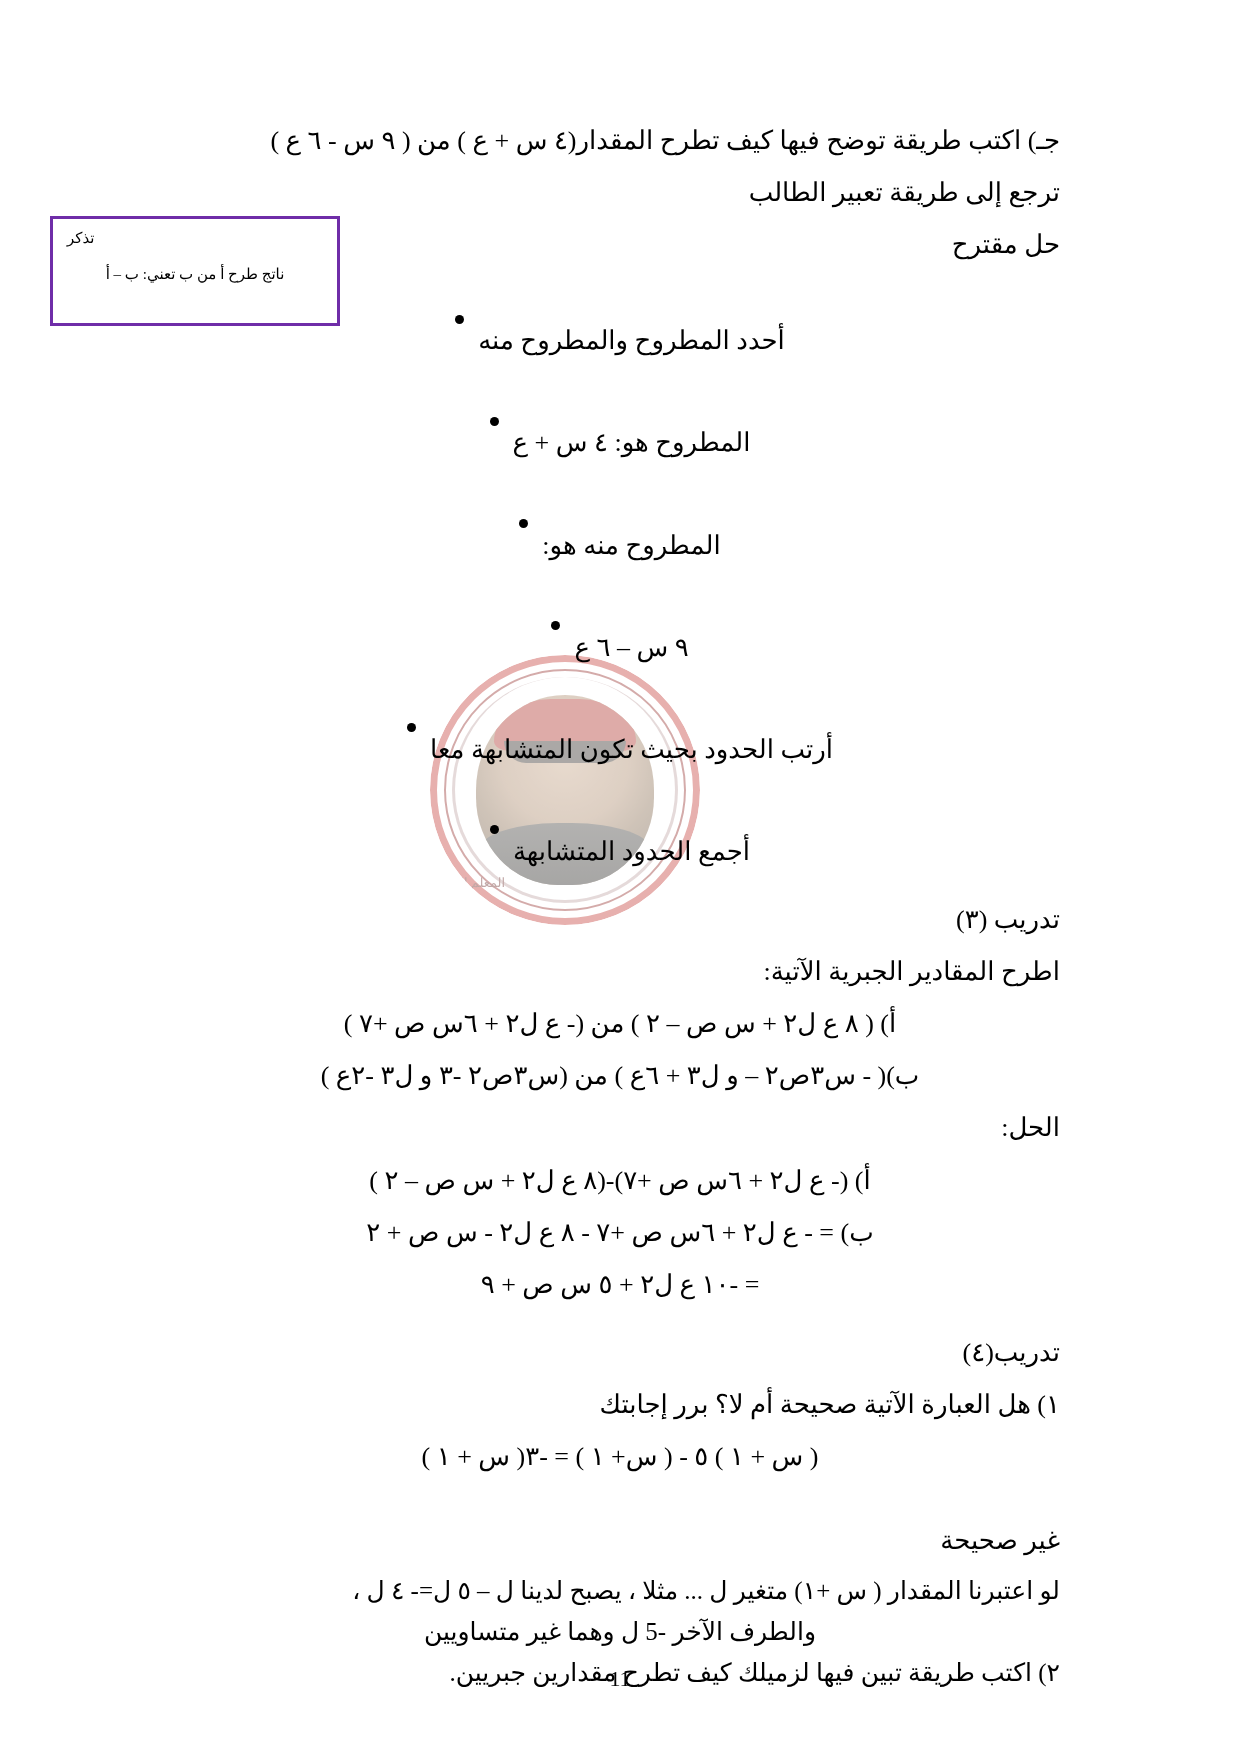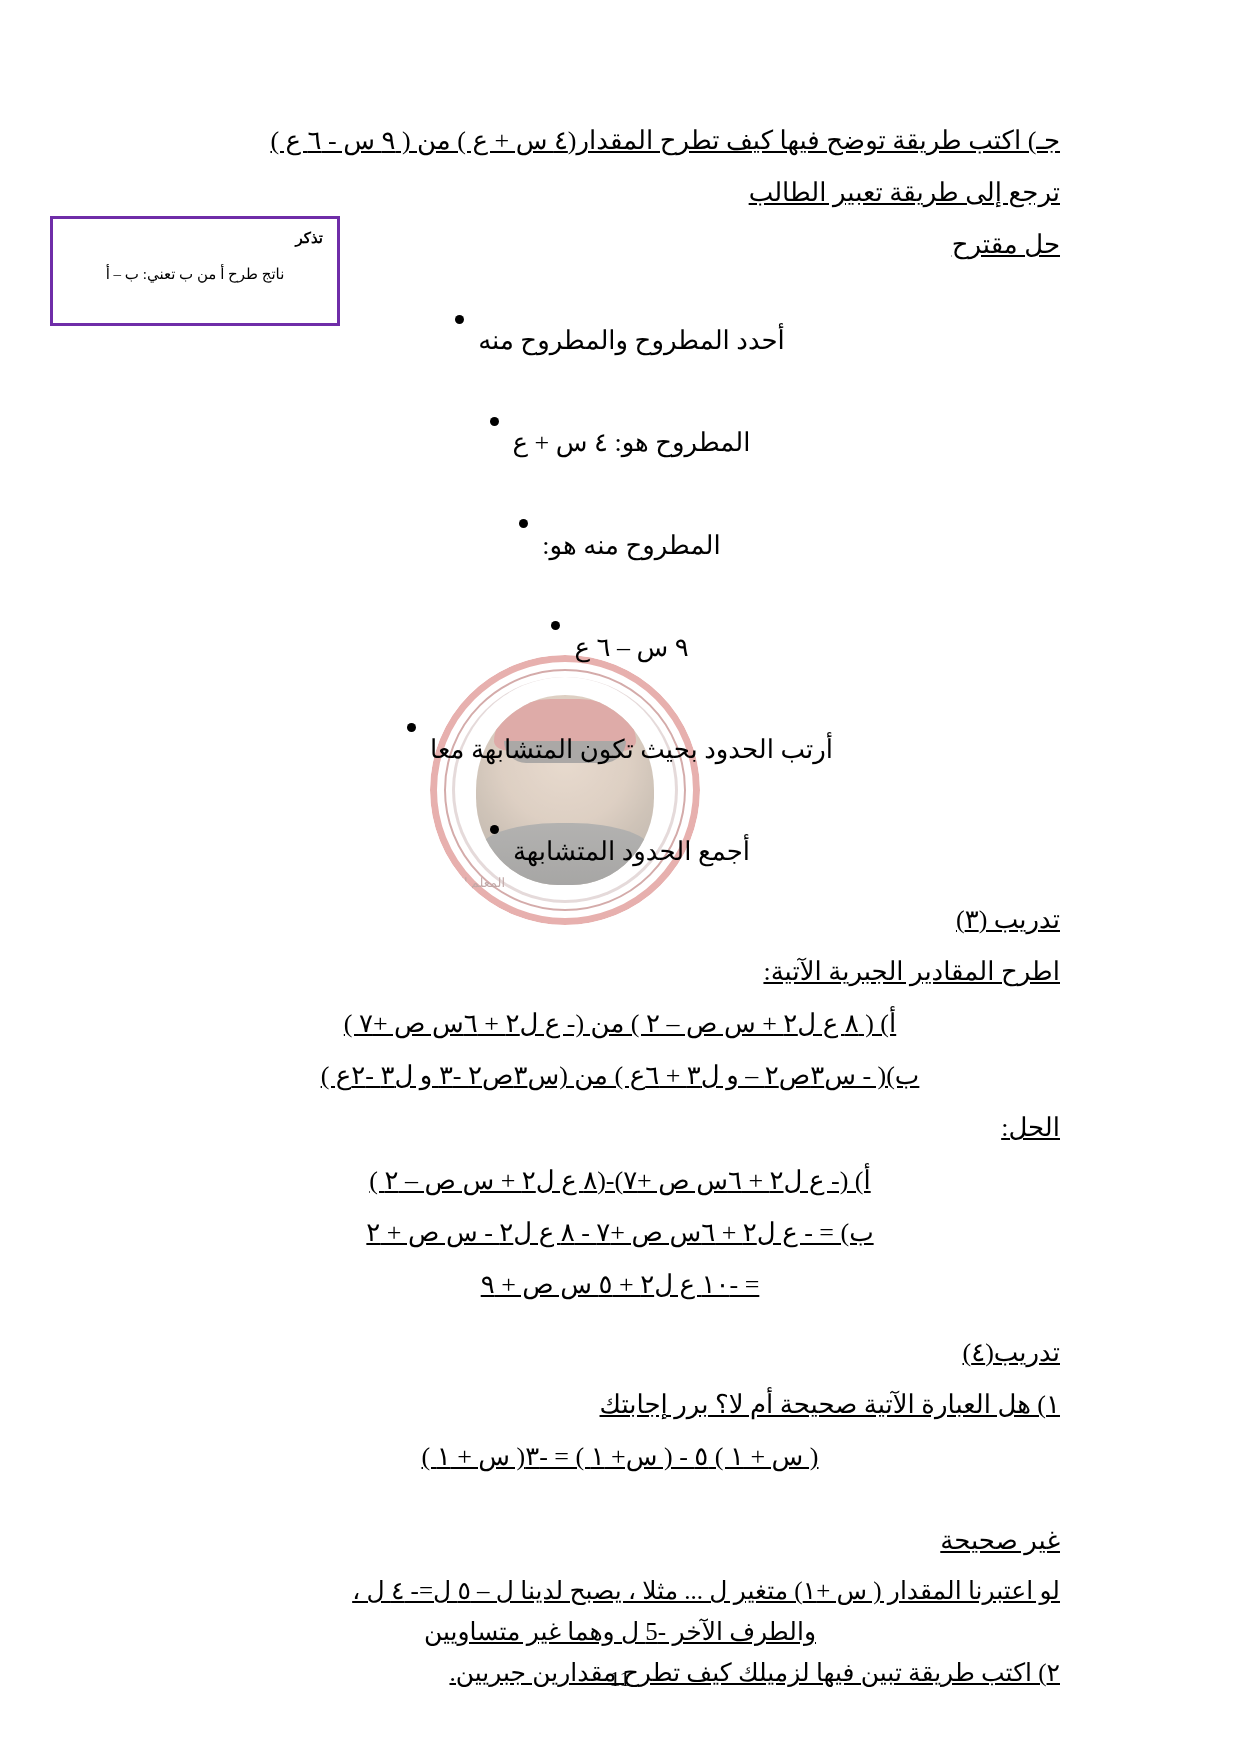--- a/index.html
+++ b/index.html
@@ -108,21 +108,20 @@
     border-bottom: 3px solid rgba(120,60,60,.45);
     box-sizing: border-box;
   }
 
   .content {
     position: relative;
     z-index: 2;
     font-size: 26px;
     line-height: 1.62;
     text-align: right;
-    text-decoration: underline;
   }
 
   .line { margin: 0 0 10px 0; }
   .line.tight { margin-bottom: 4px; }
   .gap-top { margin-top: 26px; }
   .gap-top-lg { margin-top: 42px; }
 
   ul.bullets {
     list-style: none;
     margin: 6px 0 0 0;
@@ -161,23 +160,22 @@
     width: 290px;
     height: 110px;
     border: 3px solid #6f2da8;
     box-sizing: border-box;
     padding: 10px 14px;
     z-index: 3;
     background: #fff;
   }
   .note-title {
     font-size: 15px;
-    text-align: right;
+    text-align: left;
     margin: 0 0 18px 0;
-    font-weight: bold;
   }
   .note-body {
     font-size: 15px;
     text-align: center;
     margin: 0;
   }
 
   .page-number {
     position: absolute;
     left: 0;

